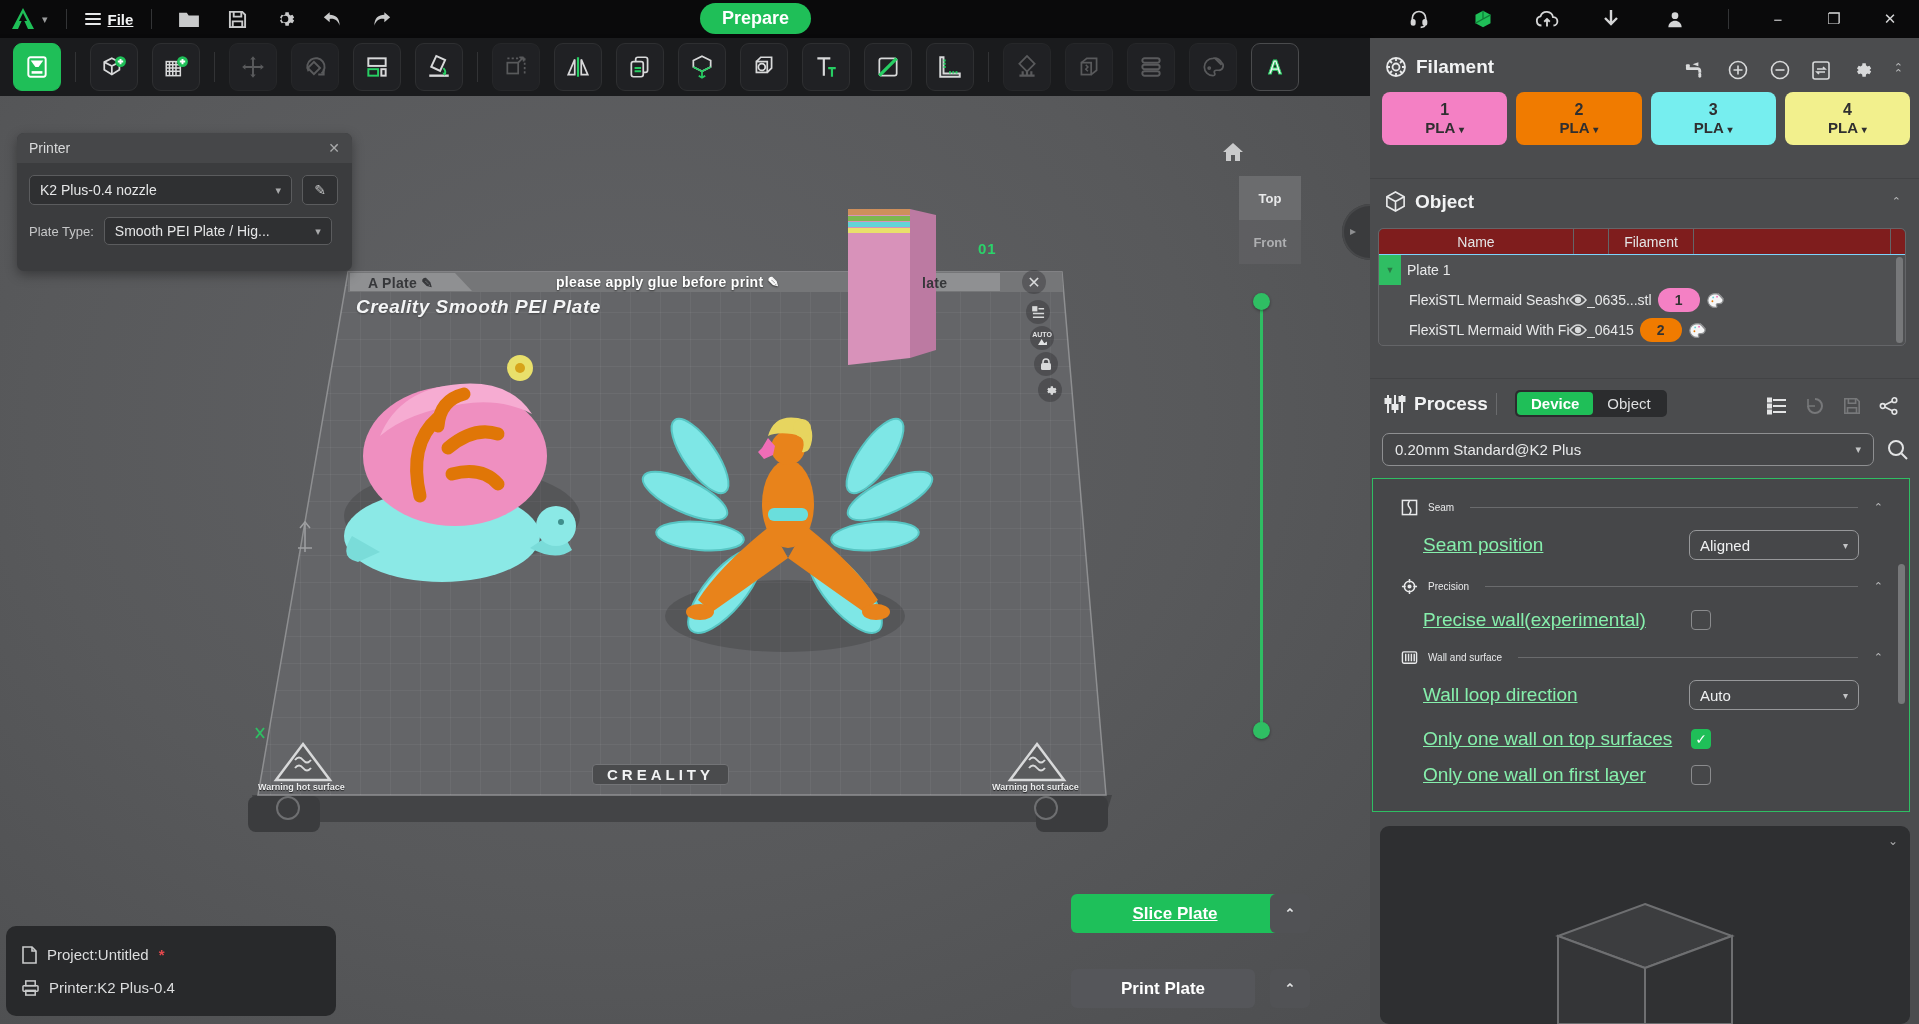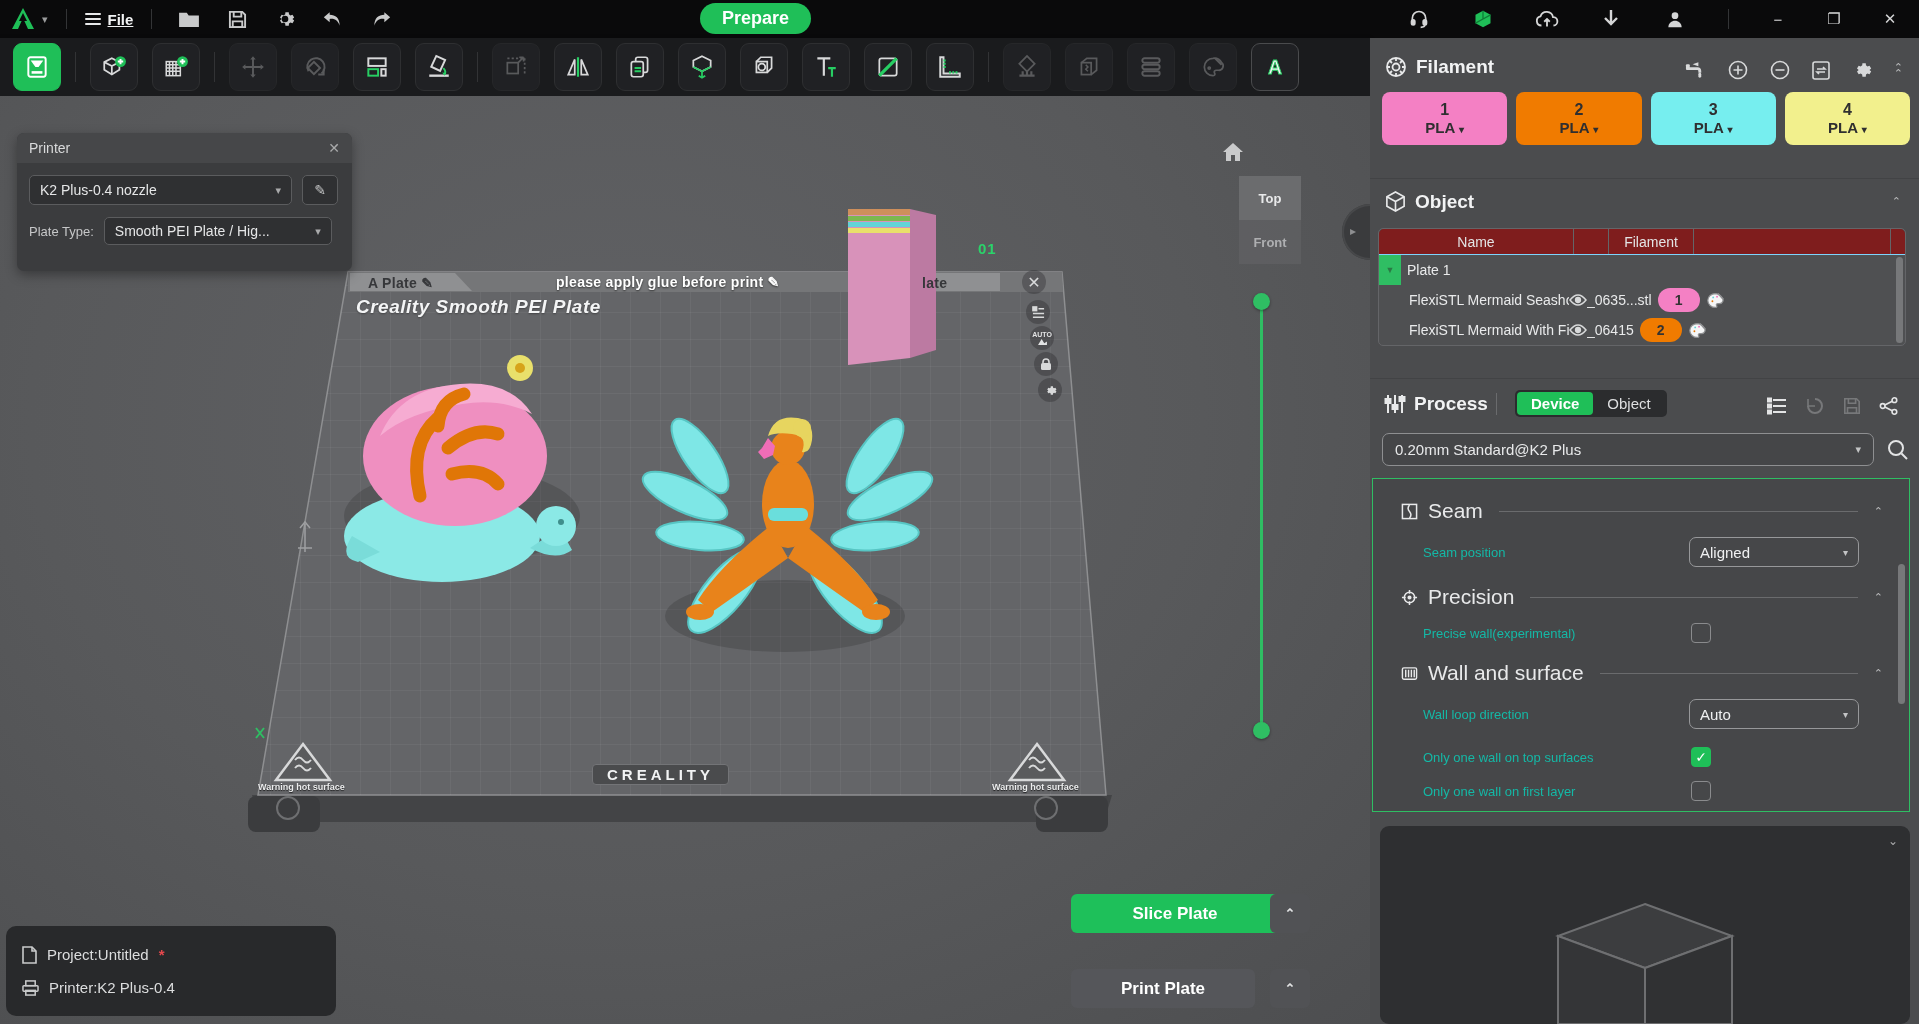--- a/index.html
+++ b/index.html
@@ -74,21 +74,21 @@
 
   
   .status-panel { position:absolute; left:6px; top:830px; width:330px; height:90px; background:#28292B;
                   border-radius:10px; padding:12px 16px; display:flex; flex-direction:column; justify-content:space-around; }
   .status-row { display:flex; align-items:center; gap:10px; font-size:15px; color:#DCDDDE; }
   .red-star { color:#E5484D; font-weight:bold; }
 
   
   .action-btn { position:absolute; height:39px; border:none; border-radius:6px; font-family:inherit;
                 font-size:17px; font-weight:bold; color:#FFFFFF; }
-  .slice { left:1071px; top:798px; width:208px; background:#1EC05A; }
+  .slice { left:1071px; top:798px; width:208px; background:#1EC05A;text-decoration:underline; }
   .print { left:1071px; top:873px; width:184px; background:#55565A; }
   .caret-btn { position:absolute; left:1270px; width:40px; height:39px; border-radius:6px; background:#515255; border:none;
                color:#E2E3E4; font-size:13px; font-weight:bold; }
 
   
   .panel { position:absolute; left:1370px; top:38px; width:549px; height:986px; background:#4B4C4E; }
   .sec-head { position:absolute; left:14px; display:flex; align-items:center; gap:8px; }
   .sec-title { font-size:19px; font-weight:bold; color:#F2F3F4; }
   .head-icons { position:absolute; display:flex; align-items:center; gap:22px; color:#D8D9DA; }
   .collapse { color:#B9BABB; font-size:11px; line-height:.55; text-align:center; }
@@ -116,24 +116,24 @@
   .scope-toggle { display:flex; background:#2B2C2E; border-radius:5px; padding:2px; margin-left:10px; }
   .scope-tab { font-size:15px; padding:3px 14px; border-radius:4px; color:#DEDFE0; }
   .scope-tab.active { background:#1FBF58; color:#fff; font-weight:bold; }
   .profile-row { position:absolute; left:12px; top:395px; width:528px; display:flex; align-items:center; gap:12px; }
   .profile-select { flex:1; height:33px; border:1px solid #8E8F91; border-radius:7px; background:#454648;
                     display:flex; align-items:center; justify-content:space-between; padding:0 12px; font-size:15px; color:#E8E9EA; }
 
   .settings { position:absolute; left:2px; top:440px; width:538px; height:334px; border:1px solid #2FBE63;
               background:#464749; padding:14px 26px 10px 28px; overflow:hidden; }
   .set-sec-head { display:flex; align-items:center; gap:10px; margin:6px 0 14px 0; color:#E8E9EA; }
-  .set-sec-head .t { font-size:21px; }
+  .set-sec-head .t { font-size:10px; }
   .set-sec-head .line { flex:1; height:1px; background:#6A6B6D; margin:0 6px; }
   .set-row { display:flex; align-items:center; justify-content:space-between; margin:0 0 18px 22px; }
-  .set-row .lbl { font-size:13px; color:#14b8a6; }
+  .set-row .lbl { font-size:19px; color:#86efac;text-decoration:underline; }
   .dd { width:170px; height:30px; border:1px solid #97989A; border-radius:7px; display:flex; align-items:center;
         justify-content:space-between; padding:0 10px; font-size:15px; color:#EFF0F1; margin-right:24px; }
   .dd .arr { font-size:10px; color:#C3C4C5; }
   .checkbox { width:20px; height:20px; border-radius:4px; border:1px solid #8A8B8D; margin-right:172px;
               display:flex; align-items:center; justify-content:center; font-size:14px; color:transparent; }
   .checkbox[data-checked="true"] { background:#1FBF58; border-color:#1FBF58; color:#fff; }
   .set-scroll { position:absolute; right:4px; top:85px; width:7px; height:140px; background:#77787A; border-radius:4px; }
 
   .cat-strip { position:absolute; left:-32px; top:-1px; width:32px; display:flex; flex-direction:column; gap:2px; }
   .cat-tab { width:32px; height:33px; background:#3A3B3D; display:flex; align-items:center; justify-content:center; color:#B5B6B7; }

